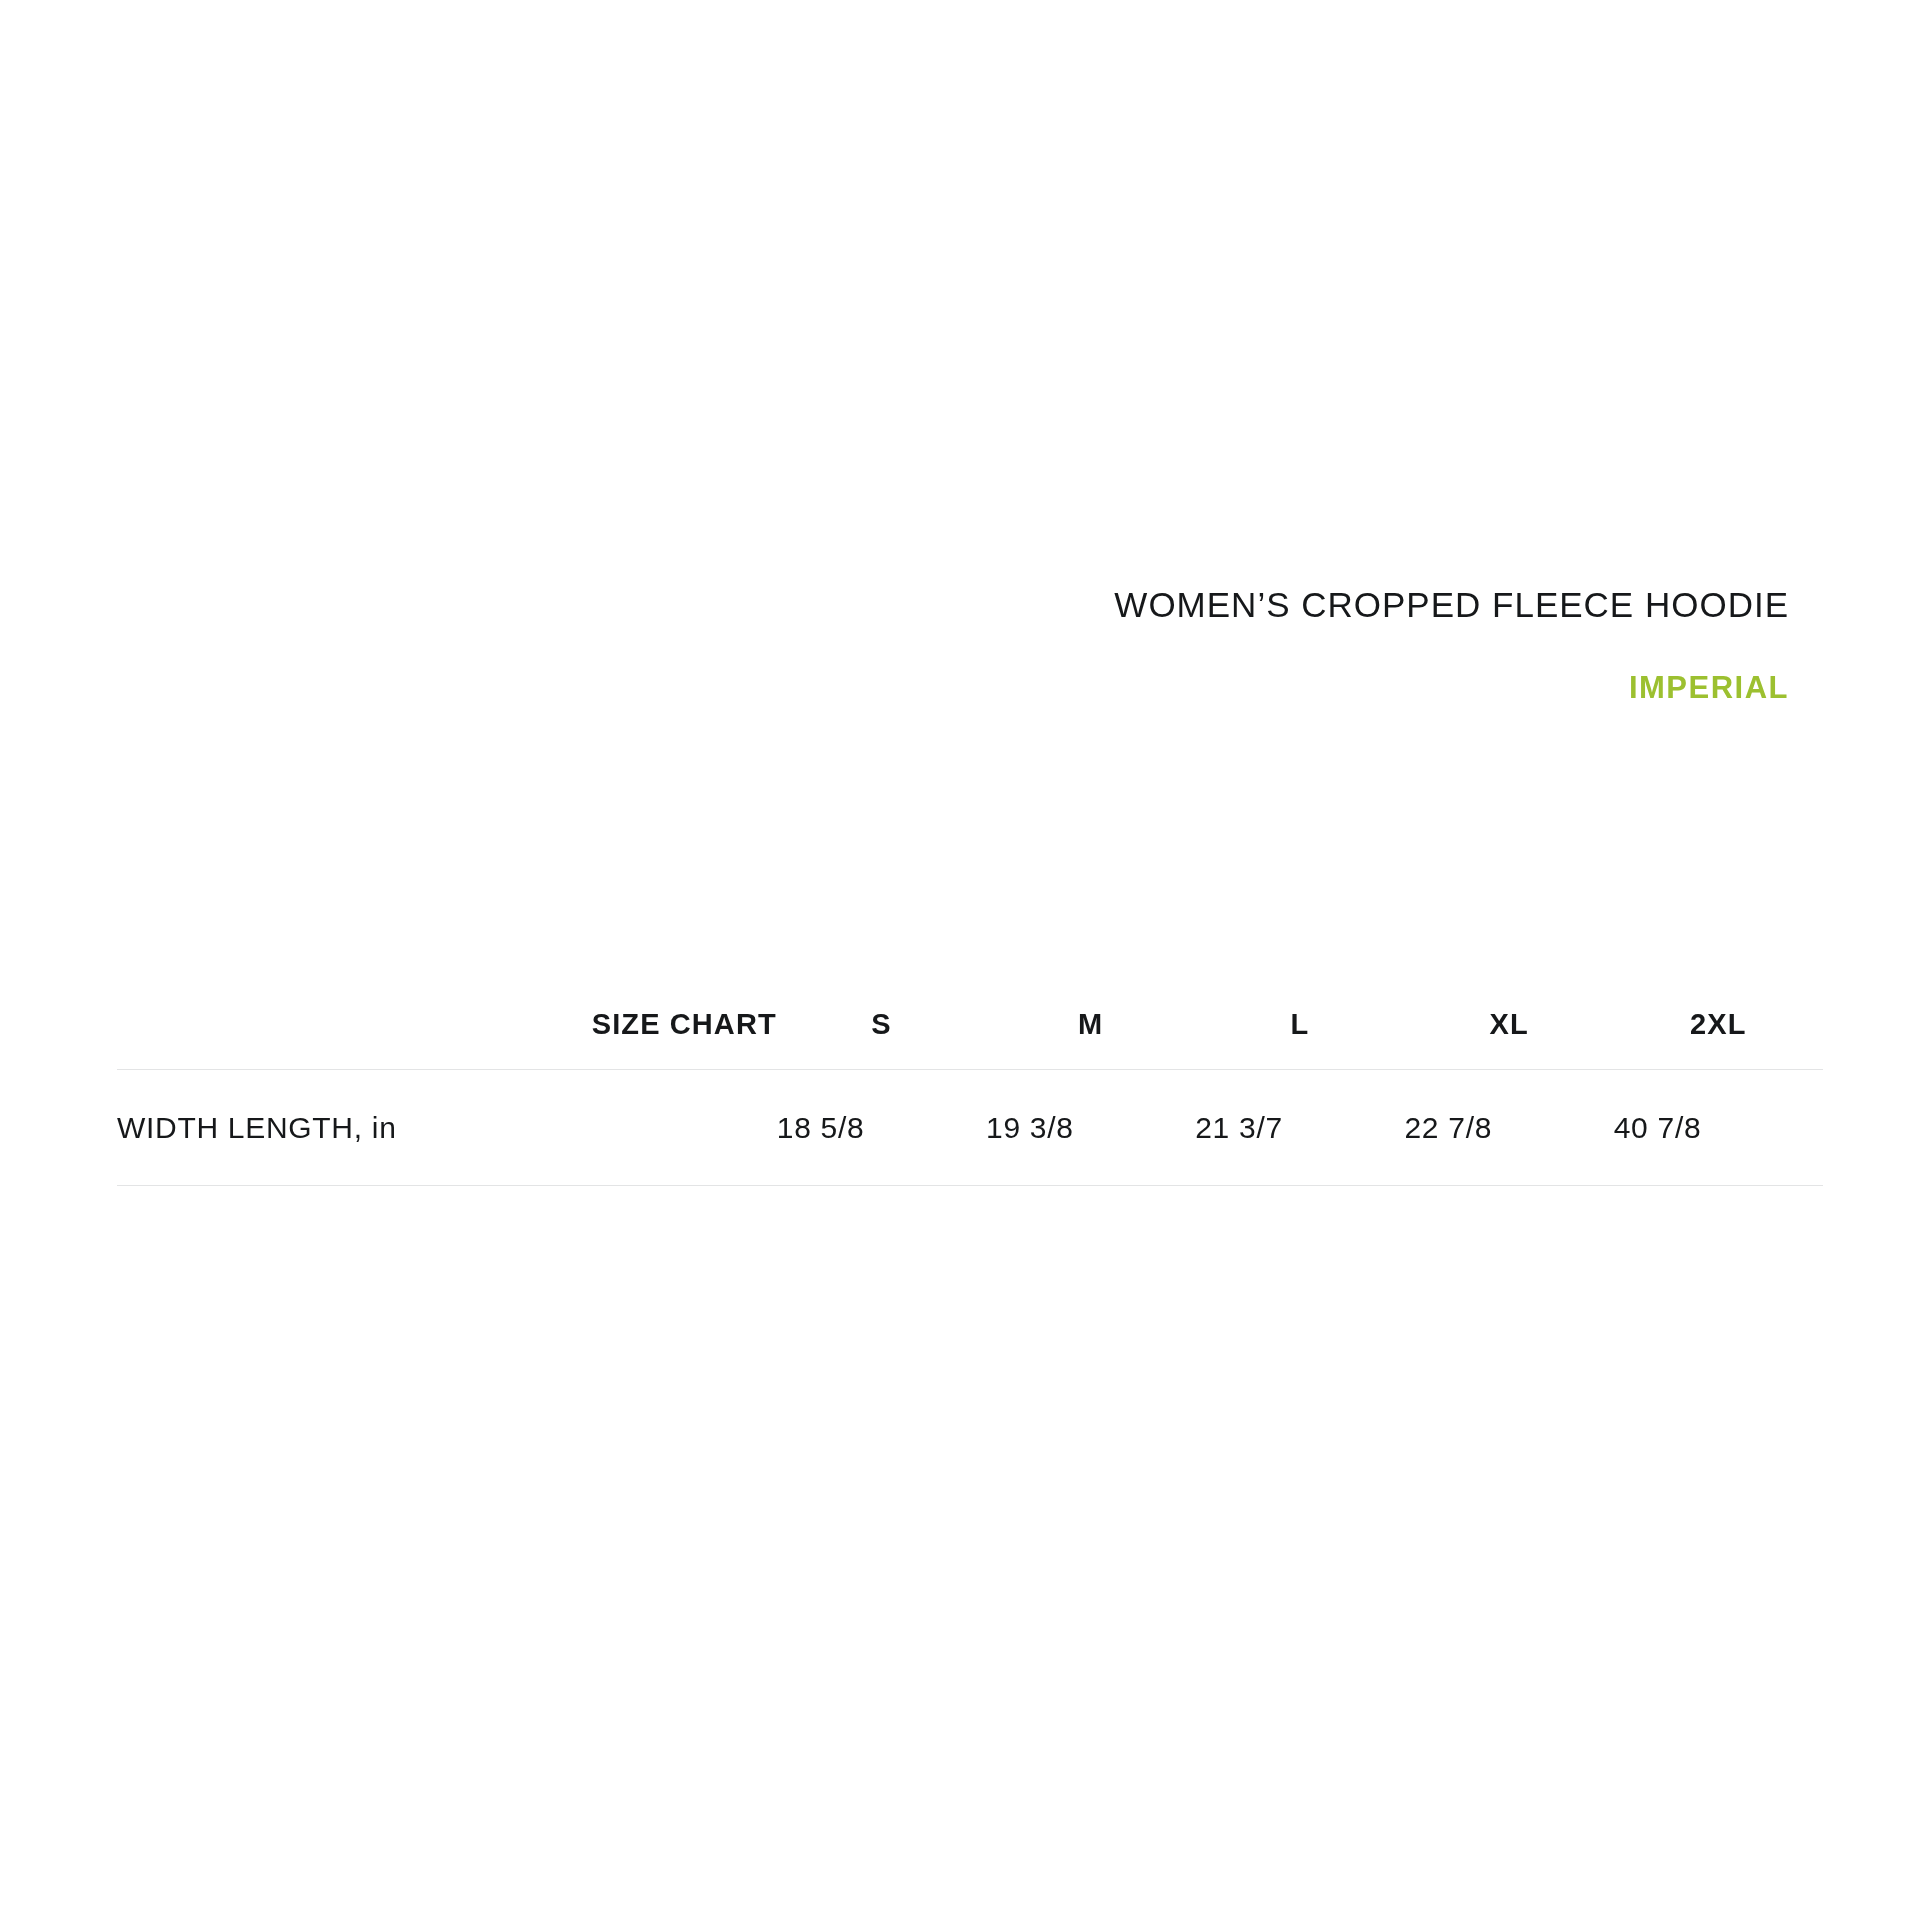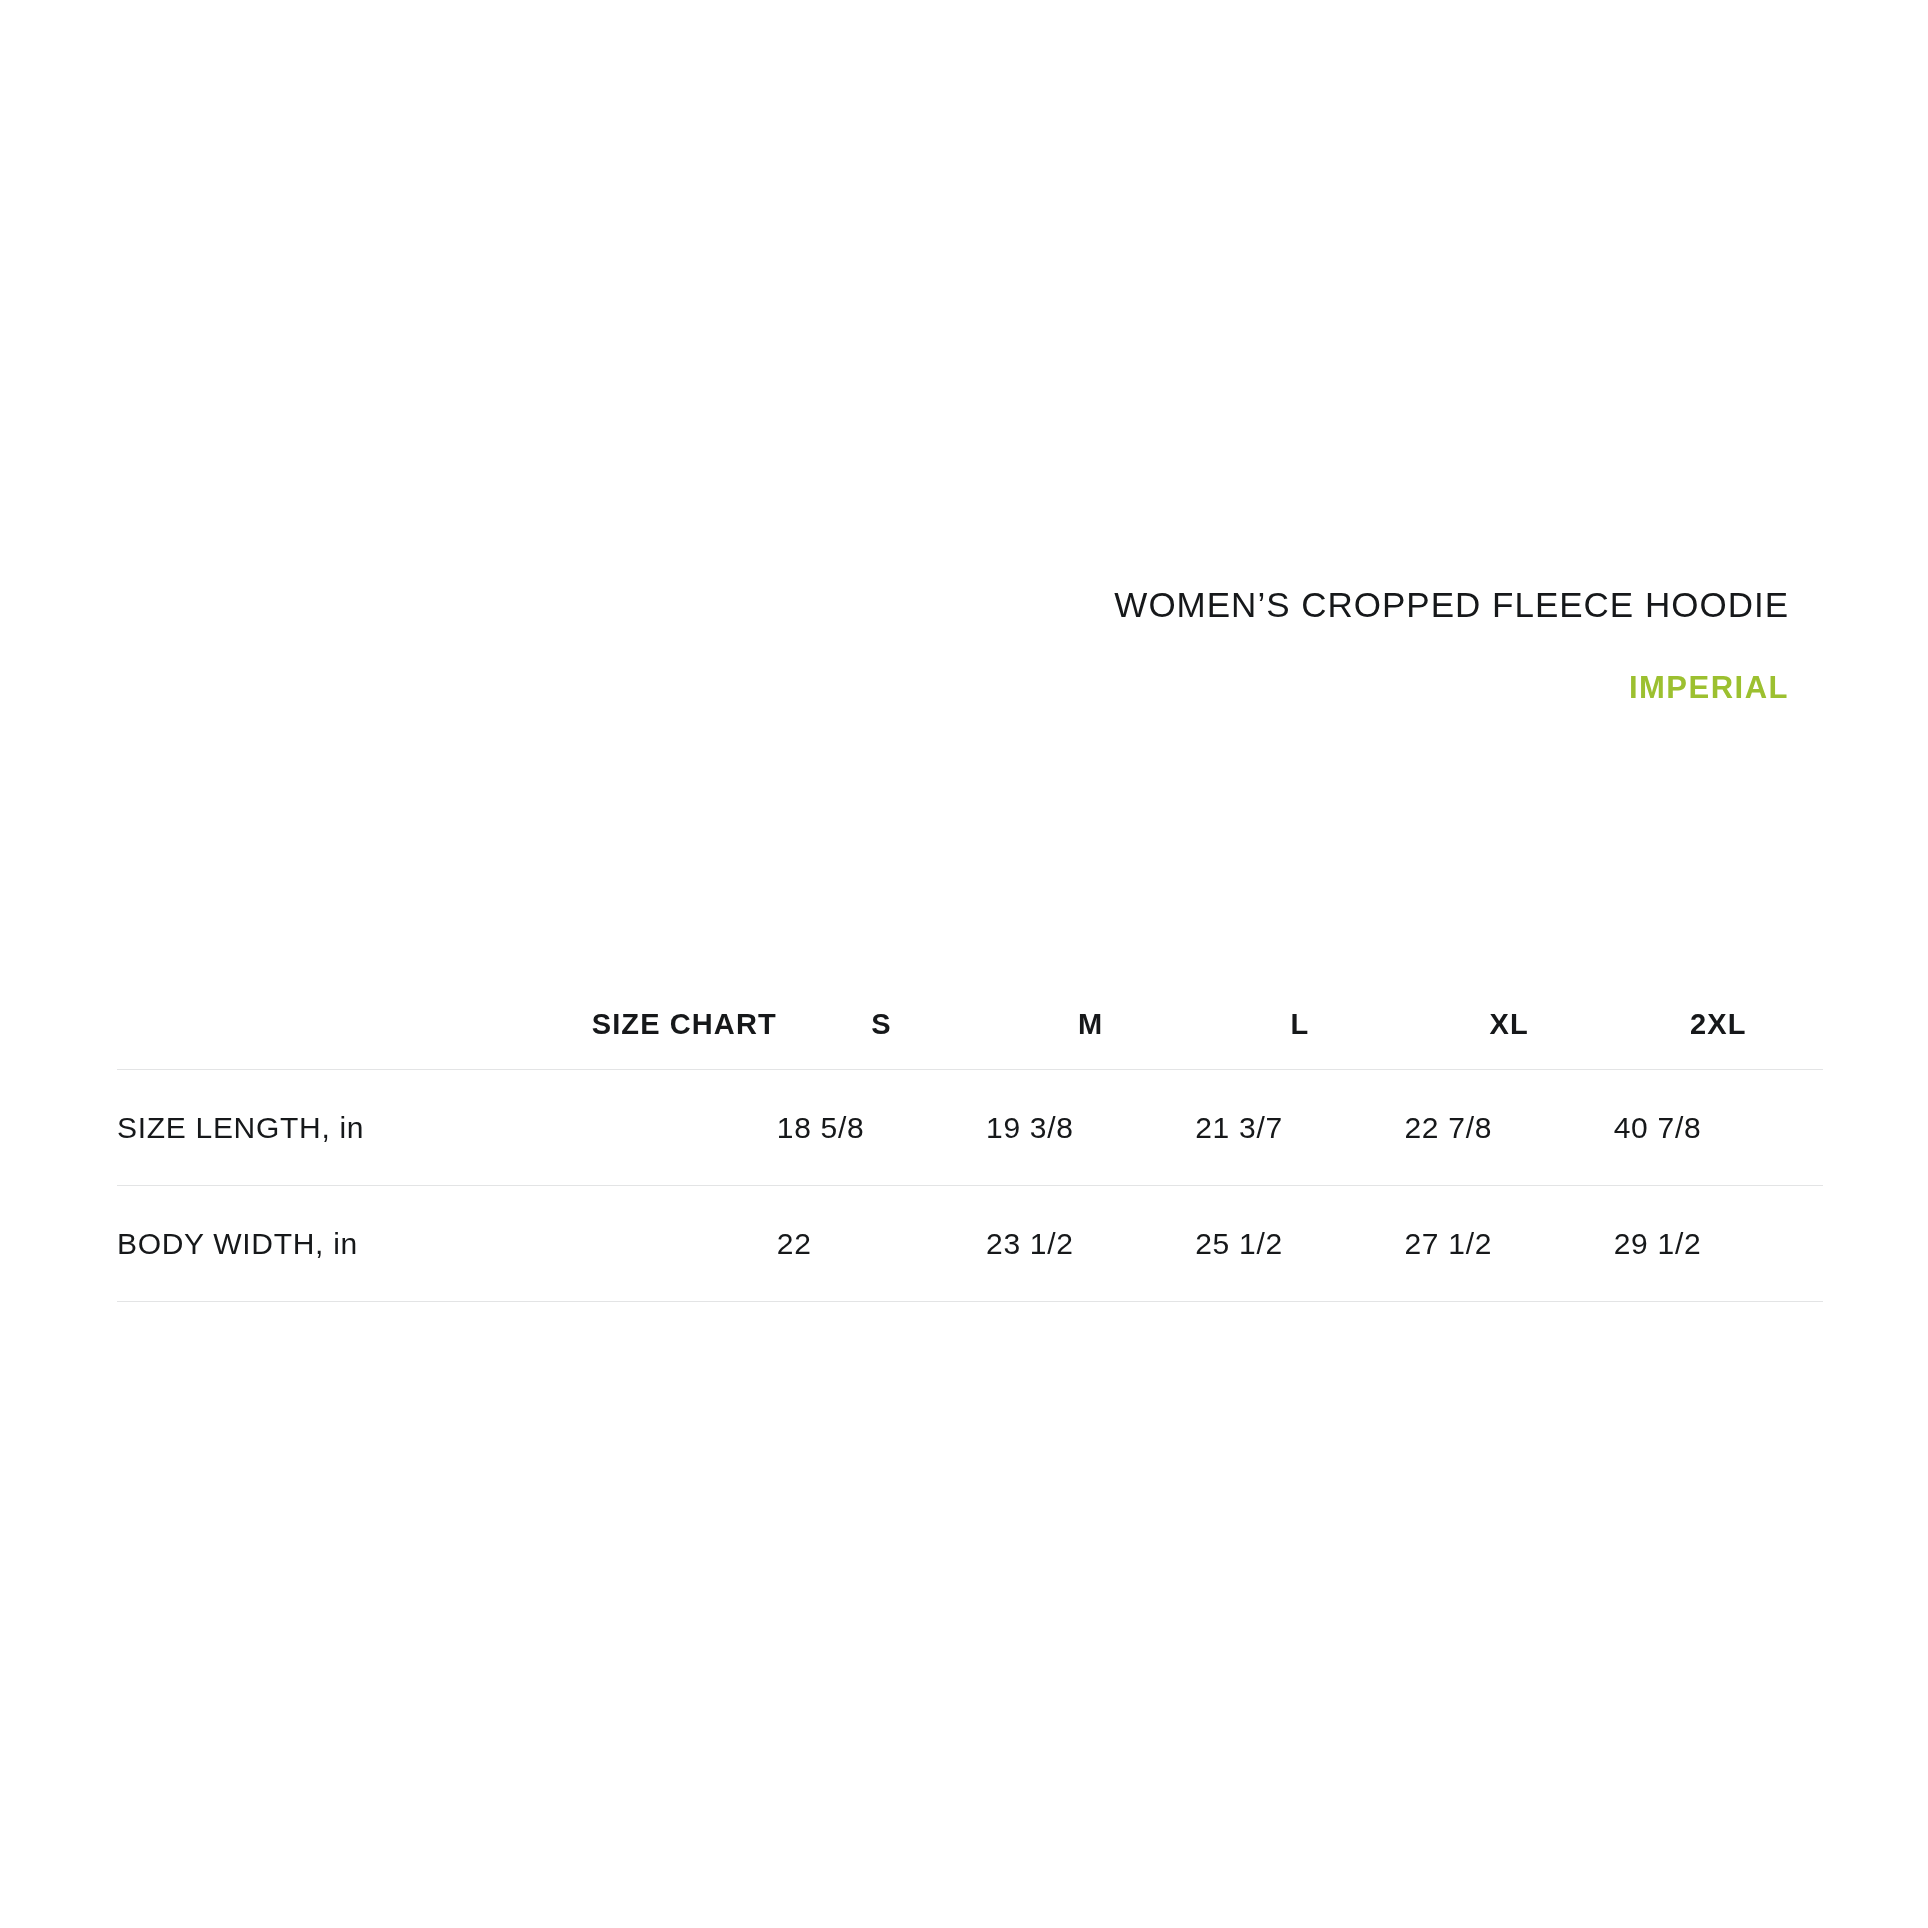--- a/index.html
+++ b/index.html
@@ -125,33 +125,25 @@
           <th class="row-label">SIZE CHART</th>
           <th class="size-head">S</th>
           <th class="size-head">M</th>
           <th class="size-head">L</th>
           <th class="size-head">XL</th>
           <th class="size-head">2XL</th>
         </tr>
       </thead>
       <tbody>
         <tr class="data-row">
-          <td class="row-label">SIZE LENGTH, in</td>
+          <td class="row-label">WIDTH LENGTH, in</td>
           <td class="value">18 5/8</td>
           <td class="value">19 3/8</td>
           <td class="value">21 3/7</td>
           <td class="value">22 7/8</td>
           <td class="value">40 7/8</td>
-        </tr>
-        <tr class="data-row">
-          <td class="row-label">BODY WIDTH, in</td>
-          <td class="value">22</td>
-          <td class="value">23 1/2</td>
-          <td class="value">25 1/2</td>
-          <td class="value">27 1/2</td>
-          <td class="value">29 1/2</td>
         </tr>
       </tbody>
     </table>
   </div>
 
 </div>
 
 
 </body></html>

